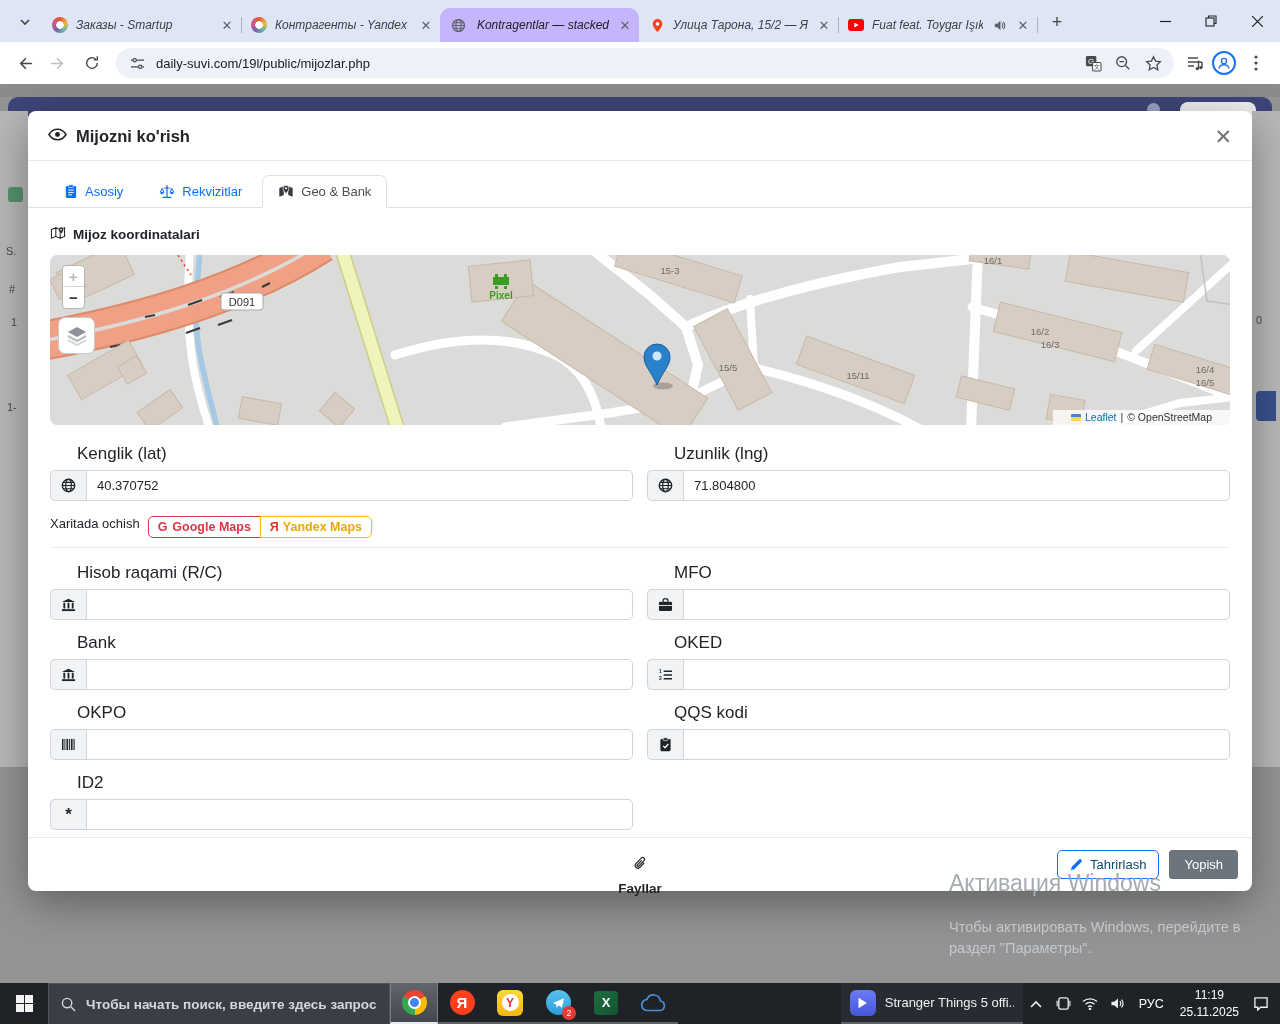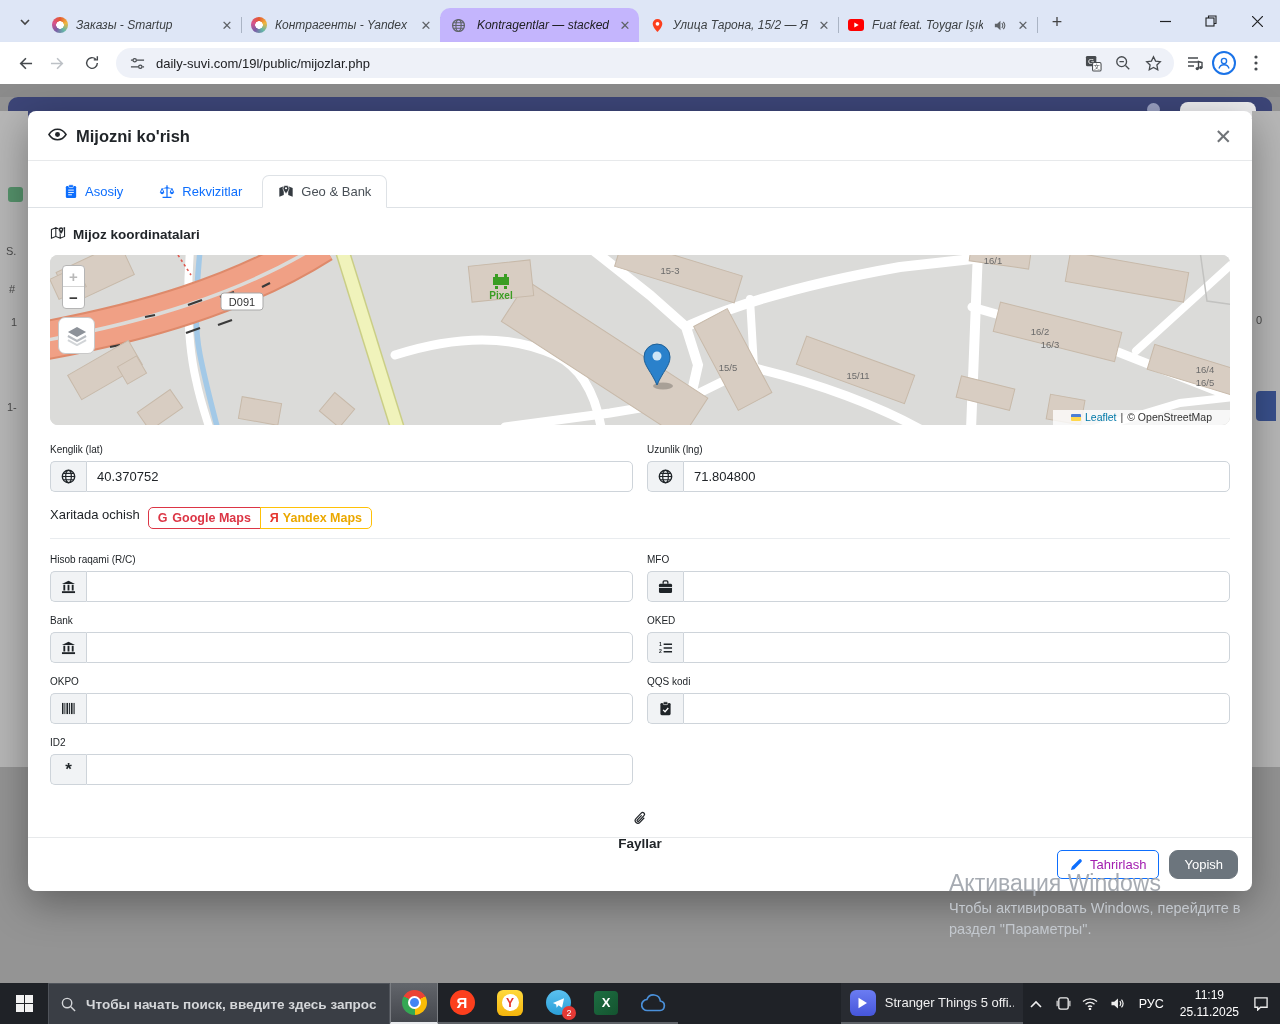--- a/index.html
+++ b/index.html
@@ -58,38 +58,38 @@
   .mzbtn.plus{ color:#b9b9b9; border-bottom:1px solid #d5d5d5;}
   .mzbtn.minus{ color:#333;}
   .mlayers{ position:absolute; left:8px; top:62px; width:37px; height:37px; background:#fff; border:1px solid #c9c9c9; border-radius:7px; display:flex; align-items:center; justify-content:center; z-index:3;}
   .mattr{ position:absolute; right:0; bottom:0; background:rgba(255,255,255,.78); font-size:10.5px; color:#333; padding:1px 18px 2px; display:flex; align-items:center; gap:4px; z-index:3;}
   .mattr .lf{ color:#0078a8;}
   .uaflag{ width:10px; height:7px; display:inline-block; background:linear-gradient(#4c7fd6 0 50%, #ffd84d 50% 100%); border-radius:1px;}
 
   
   .fgrid{ display:grid; grid-template-columns:1fr 1fr; column-gap:14px; margin-top:19px;}
   .fcell{ margin-bottom:13px;}
-  .flabel{ font-size:10px; color:#212529; margin-bottom:6px;}
+  .flabel{ font-size:17px; color:#212529; margin-bottom:6px;margin-left:27px;}
   .igroup{ display:flex; height:31px;}
   .iaddon{ width:36px; flex:none; display:flex; align-items:center; justify-content:center; background:#f1f3f5; border:1px solid #ced4da; border-right:0; border-radius:5px 0 0 5px; color:#1f2428;}
   .ictl{ flex:1; min-width:0; border:1px solid #ced4da; border-radius:0 5px 5px 0; padding:0 10px; font-size:13px; color:#212529; background:#fff; outline:none; font-family:"Liberation Sans",sans-serif;}
   .mapsrow{ display:flex; align-items:flex-start; gap:8px; font-size:13px; color:#212529; margin-top:2px;}
   .btn-gmap{ display:flex; align-items:center; gap:5px; border:1px solid #dc3545; color:#dc3545; background:#fff; font-size:12.5px; font-weight:600; padding:3px 9px; border-radius:5px 0 0 5px;}
   .btn-ymap{ display:flex; align-items:center; gap:4px; border:1px solid #ffc107; color:#eba800; background:#fff; font-size:12.5px; font-weight:600; padding:3px 9px; border-radius:0 5px 5px 0; margin-left:-1px;}
   .ya{ color:#e5352d; font-weight:700;}
   .fdivider{ grid-column:1 / 3; border-top:1px solid #e9ecef; margin:3px 0 15px;}
   .files{ display:flex; align-items:center; gap:7px; font-size:13.5px; font-weight:700; color:#212529; margin-top:13px;flex-direction:column;}
   .mfoot{ position:absolute; left:0; right:0; bottom:0; height:54px; border-top:1px solid #e7e9eb; display:flex; align-items:center; justify-content:flex-end; gap:10px; padding:0 14px;}
-  .btn-edit{ display:flex; align-items:center; gap:7px; border:1px solid #0d6efd; color:#a21caf; background:#fff; border-radius:5px; padding:6px 12px; font-size:13px; font-weight:500;}
-  .btn-yopish{ background:#6c757d; color:#fff; border:1px solid #6c757d; border-radius:9px; padding:6px 14px; font-size:13px; font-weight:500;}
+  .btn-edit{ display:flex; align-items:center; gap:7px; border:1px solid #0d6efd; color:#0c4a6e; background:#fff; border-radius:5px; padding:6px 12px; font-size:13px; font-weight:500;}
+  .btn-yopish{ background:#6c757d; color:#fff; border:1px solid #6c757d; border-radius:3px; padding:6px 14px; font-size:13px; font-weight:500;}
 
   
   .wm{ position:absolute; left:949px; top:786px; z-index:20; pointer-events:none;}
   .wm1{ font-size:23px; color:#a6abb2; }
-  .wm2{ font-size:14.5px; color:#c3c8ce; width:312px; margin-top:1px; line-height:1.45;}
+  .wm2{ font-size:14.5px; color:#c3c8ce; width:312px; margin-top:20px; line-height:1.45;}
 
   
   .taskbar{ position:absolute; left:0; right:0; bottom:0; height:41px; background:#1f2227; display:flex; align-items:stretch; color:#e8e8e8; z-index:30;}
   .tstart{ width:48px; display:flex; align-items:center; justify-content:center;}
   .winlogo{ width:17px; height:17px; display:grid; grid-template-columns:8px 8px; grid-template-rows:8px 8px; gap:1px;}
   .winlogo i{ background:#f2f2f2;}
   .tsearch{ width:342px; background:#3a3e45; display:flex; align-items:center; gap:10px; padding:0 12px; border:1px solid #50545b; border-bottom:none;font-weight:bold;}
   .tsearch span{ font-size:13.5px; color:#d4d6d9; white-space:nowrap;}
   .tapp{ width:48px; display:flex; align-items:center; justify-content:center; position:relative; border-bottom:2px solid #5f6368;}
   .tapp.on{ background:linear-gradient(#62656b,#44474d); border-bottom:2px solid #e8eaed; border-left:1px solid #7a7d82; border-right:1px solid #7a7d82;}

